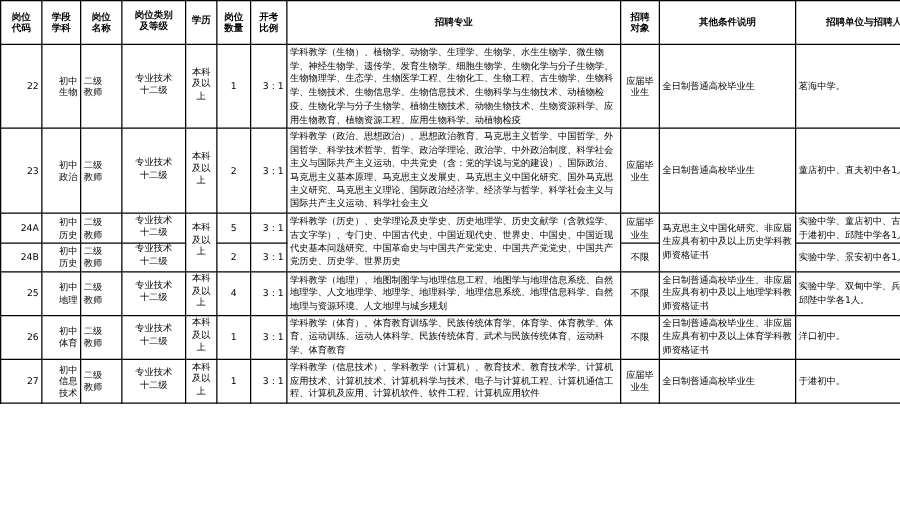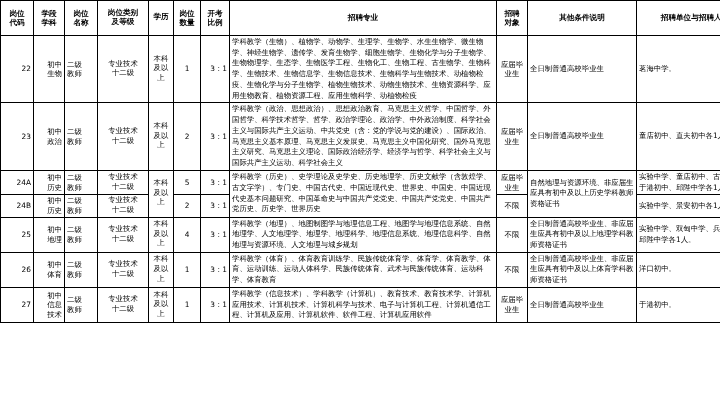--- a/index.html
+++ b/index.html
@@ -177,21 +177,21 @@
       <td class="c-edu" rowspan="2">本科
 及以
 上</td>
       <td class="c-qty">5</td>
       <td class="c-ratio">3：1</td>
       <td class="c-major" rowspan="2">学科教学（历史）、史学理论及史学史、历史地理学、历史文献学（含敦煌学、古文字学）、专门史、中国古代史、中国近现代史、世界史、中国史、中国近现代史基本问题研究、中国革命史与中国共产党党史、中国共产党党史、中国共产党历史、历史学、世界历史</td>
       <td class="c-target">
         <span class="narrow-wrap">应届毕</span>
         <span class="narrow-wrap">业生</span>
       </td>
-      <td class="c-other" rowspan="2">自然地理与资源环境、非应届生应具有初中及以上历史学科教师资格证书</td>
+      <td class="c-other" rowspan="2">马克思主义中国化研究、非应届生应具有初中及以上历史学科教师资格证书</td>
       <td class="c-unit">实验中学、童店初中、古墩初中、于港初中、邱陛中学各1人。</td>
     </tr>
 
     <tr>
       <td class="c-code">24B</td>
       <td class="c-stage">
         <span class="narrow-wrap">初中</span>
         <span class="narrow-wrap">历史</span>
       </td>
       <td class="c-post">

